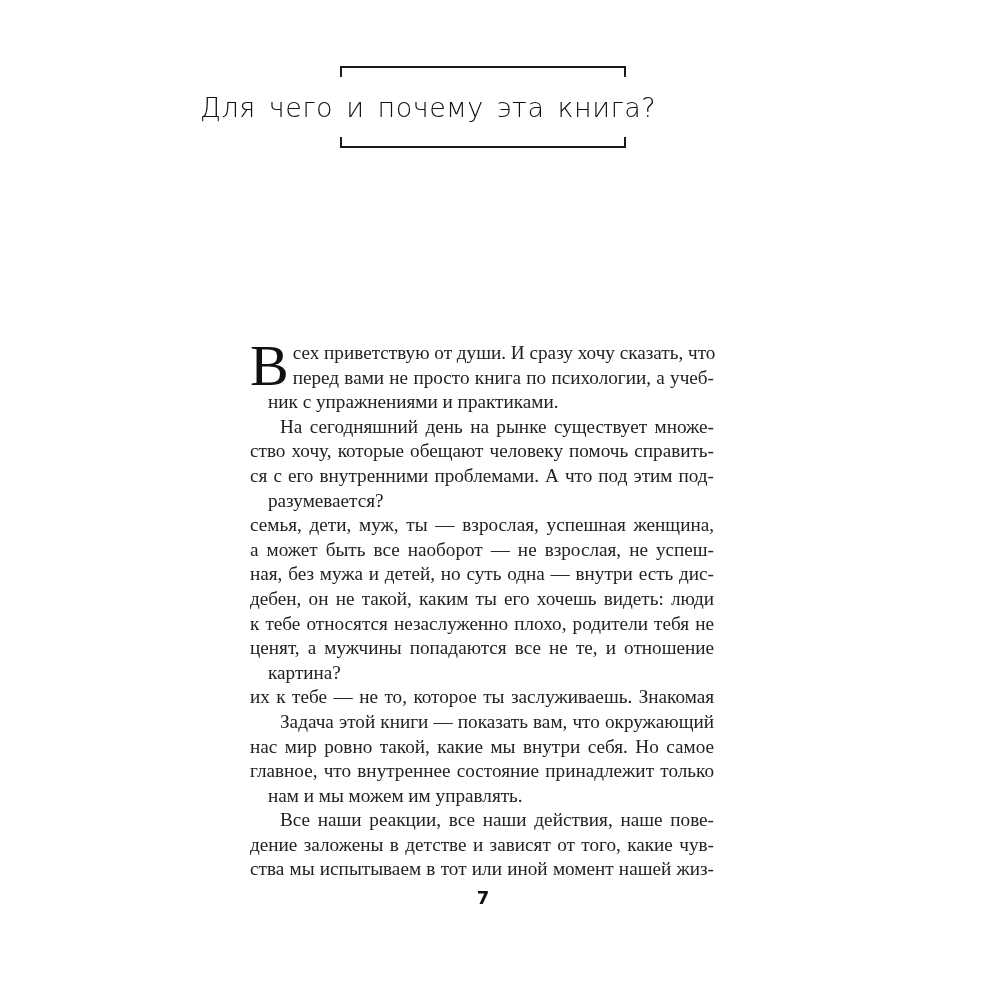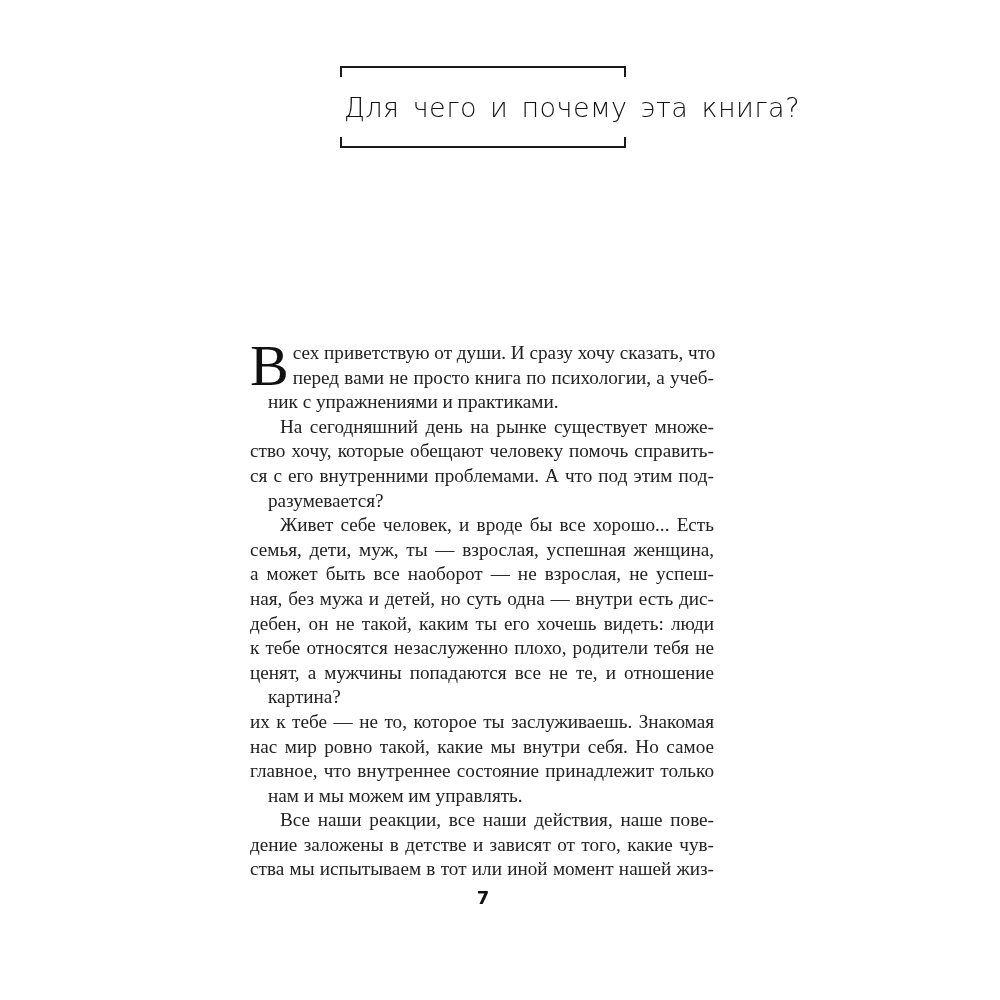--- a/index.html
+++ b/index.html
@@ -37,21 +37,21 @@
       height: 9px;
       border-bottom: 2px solid #1a1a1a;
       border-left: 2px solid #1a1a1a;
       border-right: 2px solid #1a1a1a;
     }
     .chapter-title {
       position: absolute;
       left: 200px;
       top: 88px;
       width: 600px;
-      text-align: right;
+      text-align: left;
       font-family: "DejaVu Sans", sans-serif;
       font-weight: 300;
       font-size: 27px;
       line-height: 40px;
       letter-spacing: 0.5px;
       word-spacing: 4px;
       color: #111;
     }
     .body-text {
       position: absolute;
@@ -117,32 +117,32 @@
   </div>
 
   <div>
     <span class="line para-indent">На сегодняшний день на рынке существует множе-</span>
     <span class="line">ство хочу, которые обещают человеку помочь справить-</span>
     <span class="line">ся с его внутренними проблемами. А что под этим под-</span>
     <span class="line last">разумевается?</span>
   </div>
 
   <div>
-    <span class="line para-indent">Живет себе человек, и вроде бы все хорошо... Есть</span>
     <span class="line">семья, дети, муж, ты — взрослая, успешная женщина,</span>
     <span class="line">а может быть все наоборот — не взрослая, не успеш-</span>
     <span class="line">ная, без мужа и детей, но суть одна — внутри есть дис-</span>
     <span class="line">дебен, он не такой, каким ты его хочешь видеть: люди</span>
     <span class="line">к тебе относятся незаслуженно плохо, родители тебя не</span>
     <span class="line">ценят, а мужчины попадаются все не те, и отношение</span>
     <span class="line last">картина?</span>
     <span class="line">их к тебе — не то, которое ты заслуживаешь. Знакомая</span>
   </div>
 
   <div>
+    <span class="line para-indent">Задача этой книги — показать вам, что окружающий</span>
     <span class="line">нас мир ровно такой, какие мы внутри себя. Но самое</span>
     <span class="line">главное, что внутреннее состояние принадлежит только</span>
     <span class="line last">нам и мы можем им управлять.</span>
   </div>
 
   <div>
     <span class="line para-indent">Все наши реакции, все наши действия, наше пове-</span>
     <span class="line">дение заложены в детстве и зависят от того, какие чув-</span>
     <span class="line">ства мы испытываем в тот или иной момент нашей жиз-</span>
   </div>

